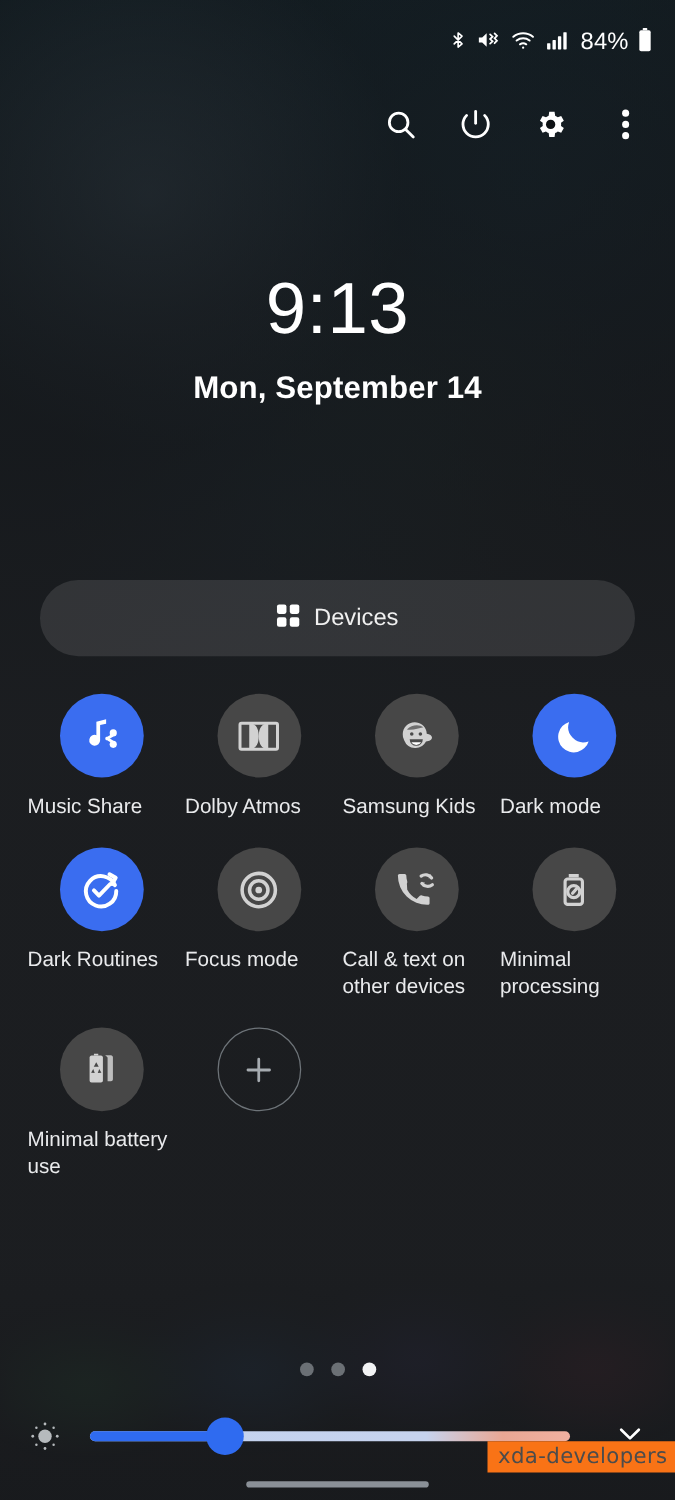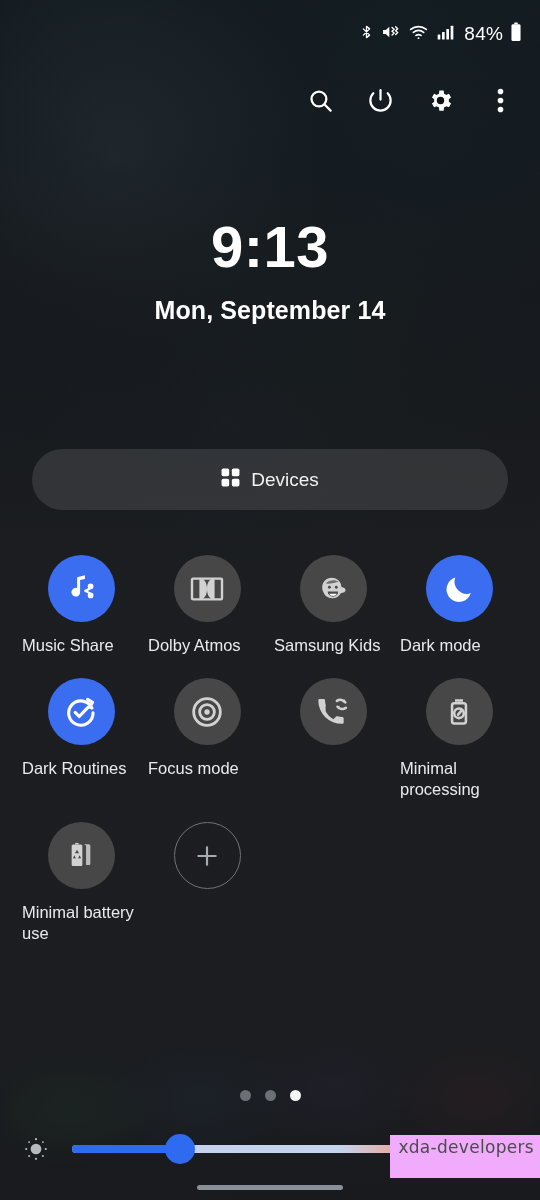--- a/index.html
+++ b/index.html
@@ -52,26 +52,26 @@
     position:absolute; top:78px; right:10px;
     display:flex; align-items:center; gap:0px;
   }
   .tool-btn{
     width:60px; height:48px; display:flex; align-items:center; justify-content:center;
     cursor:pointer;
   }
 
   
   .clock-block{ position:absolute; top:218px; left:0; right:0; text-align:center; }
-  .clock-time{ font-size:58px; font-weight:700; line-height:1.0; letter-spacing:0.5px; }
+  .clock-time{ font-size:58px; font-weight:400; line-height:1.0; letter-spacing:0.5px; }
   .clock-date{ font-size:25px; font-weight:700; margin-top:20px; letter-spacing:0.1px; }
 
   
   .pill-row{
-    position:absolute; top:449px; left:32px; right:32px;
+    position:absolute; top:464px; left:32px; right:32px;
     display:flex; gap:6px;
   }
   .pill{
     flex:1; height:61px; border-radius:31px;
     background:rgba(255,255,255,0.11);
     display:flex; align-items:center; justify-content:center; gap:11px;
     cursor:pointer;
   }
   .pill-label{ font-size:19px; color:#f0f0f0; }
   .pill-divider{ width:1px; height:26px; background:rgba(255,255,255,0.30); margin-left:26px; }
@@ -122,22 +122,22 @@
   }
   .slider-thumb{
     position:absolute; top:50%; width:30px; height:30px; border-radius:50%;
     background:#2f6bf0; transform:translate(-50%,-50%);
   }
   .chevron-btn{ width:72px; display:flex; justify-content:center; align-items:center; cursor:pointer; }
 
   
   .watermark{
     position:absolute; right:0px; bottom:22px;
-    background:#f0abfc; color:#4c4c4c;
-    font-size:17px; letter-spacing:0.3px; padding:2px 6px 21px 8px;
+    background:#f97316; color:#4c4c4c;
+    font-size:17px; letter-spacing:0.3px; padding:2px 6px 3px 8px;
     font-family:"DejaVu Sans", sans-serif;
   }
   .nav-bar{
     position:absolute; left:0; right:0; bottom:0; height:26px;
     display:flex; align-items:center; justify-content:center;
   }
   .nav-pill{ width:146px; height:5px; border-radius:3px; background:#8a9097; }
 </style>
 </head>
 <body>
@@ -321,20 +321,21 @@
         <svg width="36" height="36" viewBox="0 0 24 24" fill="#d2d2d2">
           <path d="M7.2 11.8a13 13 0 0 0 5 5l1.7-1.7c0.3-0.3 0.7-0.4 1.1-0.2 1 0.3 2.1 0.5 3.2 0.5 0.5 0 0.9 0.4 0.9 0.9v2.7c0 0.5-0.4 0.9-0.9 0.9A15.6 15.6 0 0 1 2.2 4.3c0-0.5 0.4-0.9 0.9-0.9h2.7c0.5 0 0.9 0.4 0.9 0.9 0 1.1 0.2 2.2 0.5 3.2 0.1 0.4 0 0.8-0.2 1.1z"></path>
           <g stroke="#d2d2d2" stroke-width="1.7" fill="none" stroke-linecap="round">
             <path d="M14.6 4.6a4 4 0 0 1 5.6 1"></path>
             <path d="M20.6 9.2a4 4 0 0 1-5.6-0.7"></path>
           </g>
           <path d="M19.4 3.4l1.3 2-2.2 0.3z" fill="#d2d2d2"></path>
           <path d="M15.6 10.2l-1.3-2 2.2-0.3z" fill="#d2d2d2"></path>
         </svg>
       </div>
+      <div class="tile-label">Call &amp; text on other devices</div>
     </div>
 
     <div class="tile">
       <div class="tile-icon">
         <svg width="32" height="32" viewBox="0 0 24 24" fill="none" stroke="#d2d2d2" stroke-width="1.9">
           <path d="M9 3.4h6M8.4 5.4h7.2a1.6 1.6 0 0 1 1.6 1.6v12a1.6 1.6 0 0 1-1.6 1.6H8.4a1.6 1.6 0 0 1-1.6-1.6V7a1.6 1.6 0 0 1 1.6-1.6z"></path>
           <circle cx="12" cy="13" r="3.6"></circle>
           <path d="M14.2 10.6L11.3 14" stroke-linecap="round"></path>
         </svg>
       </div>

